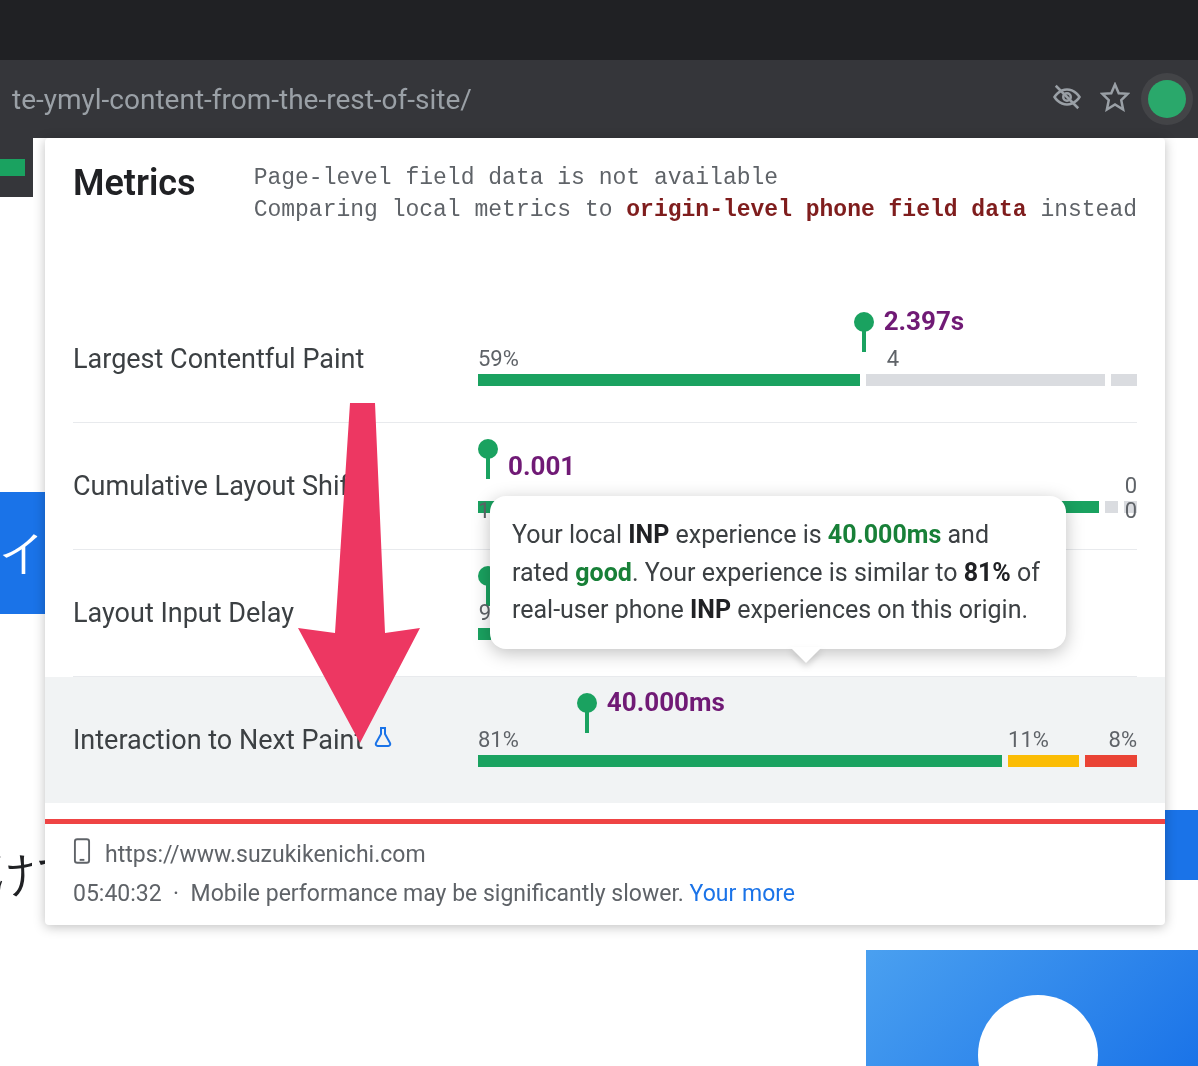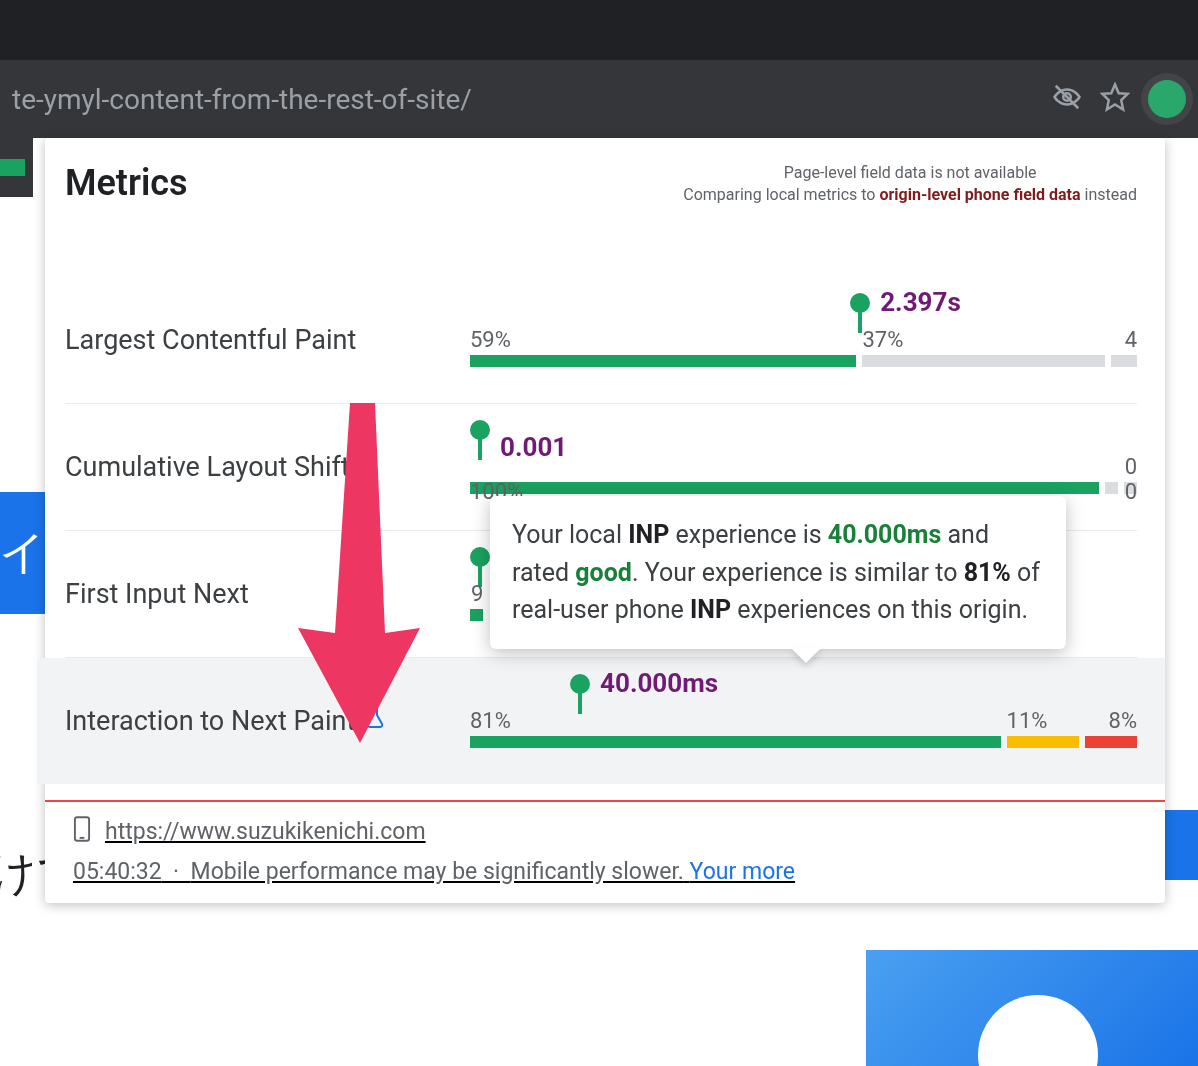--- a/index.html
+++ b/index.html
@@ -104,38 +104,39 @@
 
   .popup {
     position: absolute;
     left: 45px;
     top: 138px;
     width: 1120px;
     background: #fff;
     box-shadow: 0 2px 12px rgba(0,0,0,0.25);
     border-radius: 4px;
   }
-  .popup-inner { padding: 24px 28px 16px 20px; }
+  .popup-inner { padding: 24px 28px 16px 28px; }
 
   .header-row {
     display: flex;
     justify-content: space-between;
     align-items: flex-start;
     margin-bottom: 70px;
   }
   .metrics-title {
     font-size: 36px;
     font-weight: 600;
     color: #202124;
   }
   .header-right {
-    text-align: center;
-    font-size: 16px;
+    text-align: left;
+    font-size: 23px;
     color: #5f6368;
     line-height: 1.4;
+    font-family: Liberation Mono, monospace;
   }
 
   .metric-row {
     display: flex;
     align-items: center;
     padding: 36px 0;
     border-bottom: 1px solid #e8eaed;
     position: relative;
   }
   .metric-row:last-child { border-bottom: none; }
@@ -213,21 +214,21 @@
     text-align:left;
   }
   .seg-lbl.right { text-align: right; }
 
   .tooltip {
     position: absolute;
     left: 445px;
     top: 358px;
     width: 576px;
     background: #fff;
-    border-radius: 6px;
+    border-radius: 16px;
     box-shadow: 0 4px 18px rgba(0,0,0,0.25);
     padding: 20px 22px;
     font-size: 25px;
     color: #3c4043;
     line-height: 1.5;
     z-index: 10;
   }
   .tooltip::after {
     content:"";
     position:absolute;
@@ -244,23 +245,22 @@
 
   .arrow-overlay {
     position:absolute;
     left: 245px;
     top: 265px;
     z-index: 20;
     pointer-events:none;
   }
 
   .footer {
-    border-top: 2px solid #ef4444;
+    border-top: 5px solid #ef4444;
     padding: 14px 28px 18px 28px;
-    text-decoration: underline;
   }
   .footer-row1 {
     display:flex;
     align-items:center;
     gap: 14px;
     font-size: 23px;
     color:#5f6368;
     margin-bottom: 10px;
   }
   .footer-row2 {
@@ -323,21 +323,20 @@
           <div class="bar-area">
             <div class="marker" style="left: 57%;"></div>
             <div class="marker-val" style="left: calc(57% + 30px);">2.397s</div>
             <div class="bars">
               <div class="seg green" style="width: 59%;"></div>
               <div class="seg grey" style="width: 37%;"></div>
               <div class="seg greylight" style="width: 4%;"></div>
             </div>
             <div class="seg-labels">
               <div class="seg-lbl" style="width: 59%;">59%</div>
-              <div class="seg-lbl" style="width: 37%;">37%</div>
               <div class="seg-lbl right" style="width: 4%;">4</div>
             </div>
           </div>
         </div>
         <div class="metric-row">
           <div class="metric-name">
             <span>Cumulative Layout Shift</span>
           </div>
           <div class="bar-area">
             <div class="marker" style="left: 0%;"></div>
@@ -349,21 +348,21 @@
             </div>
             <div class="seg-labels">
               <div class="seg-lbl" style="width: 96%;">100%</div>
               <div class="seg-lbl" style="width: 2%;"></div>
               <div class="seg-lbl right" style="width: 2%;">0 0</div>
             </div>
           </div>
         </div>
         <div class="metric-row">
           <div class="metric-name">
-            <span>First Input Next</span>
+            <span>Layout Input Delay</span>
           </div>
           <div class="bar-area">
             <div class="marker" style="left: 0%;"></div>
             <div class="bars">
               <div class="seg green" style="width: 2%;"></div>
             </div>
             <div class="seg-labels">
               <div class="seg-lbl right" style="width: 2%;">9</div>
             </div>
           </div>

